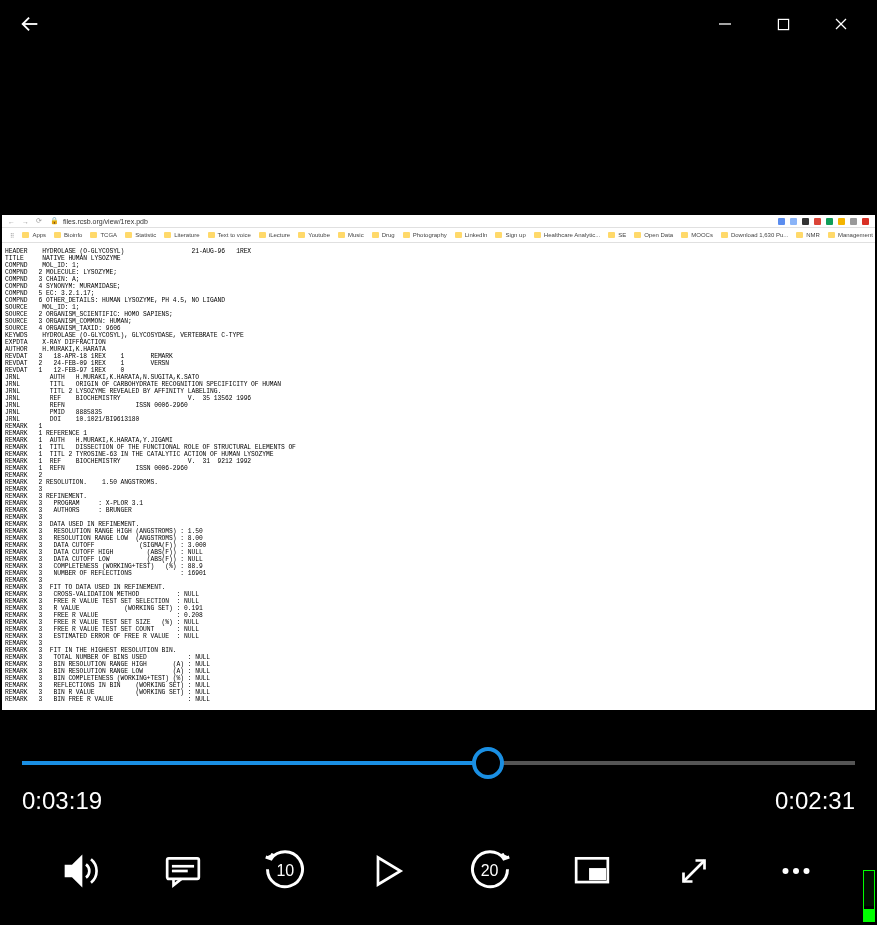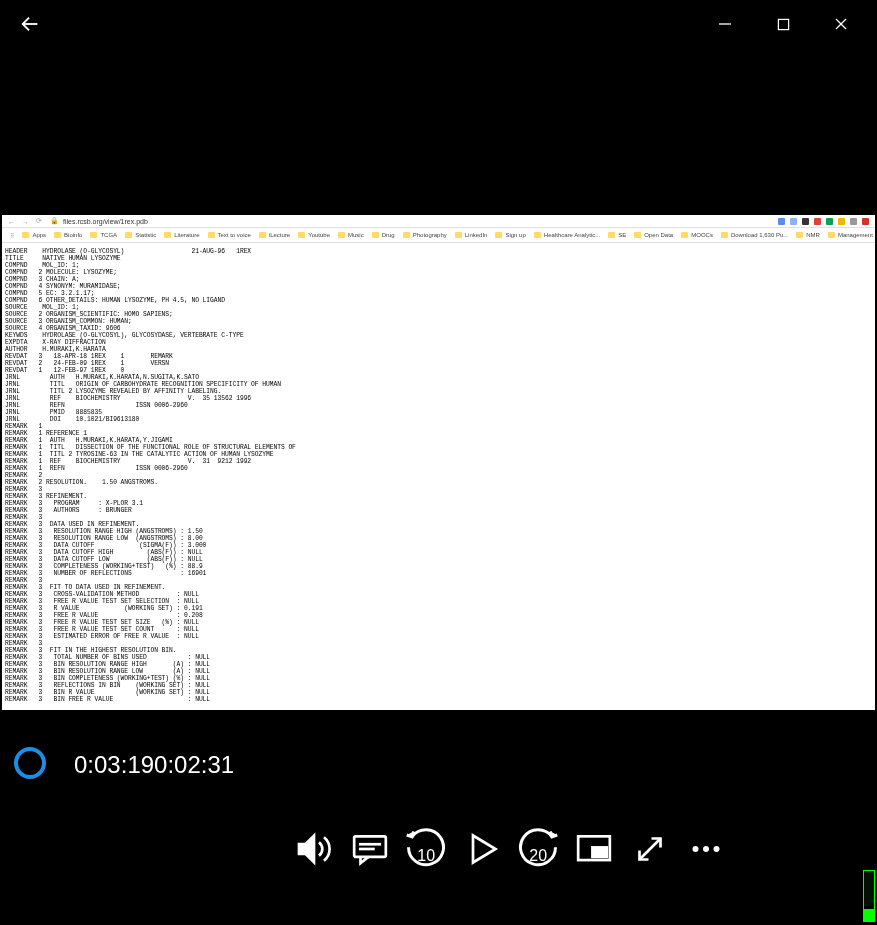--- a/index.html
+++ b/index.html
@@ -120,22 +120,22 @@
     white-space: pre;
     letter-spacing: -0.05px;
   }
   .controls-area {
     position: absolute;
     top: 720px;
     left: 0;
     right: 0;
     bottom: 0;
     display: flex;
+    flex-direction: column;
     padding-top: 25px;
-    margin-left: 8px;
   }
   .seekbar-container {
     padding: 0 22px;
     position: relative;
     height: 36px;
     display: flex;
     align-items: center;
   }
   .seekbar {
     width: 100%;
@@ -177,21 +177,21 @@
     align-items: center;
     justify-content: center;
     color: #fff;
     position: relative;
   }
   .skip-num {
     position: absolute;
     font-size: 16px;
     font-weight: 400;
     color: #fff;
-    top: 26px;
+    top: 19px;
   }
   .eq-indicator {
     position: absolute;
     right: 2px;
     bottom: 3px;
     width: 12px;
     height: 52px;
     border: 1px solid #0f0;
     background: #001100;
     display: flex;

